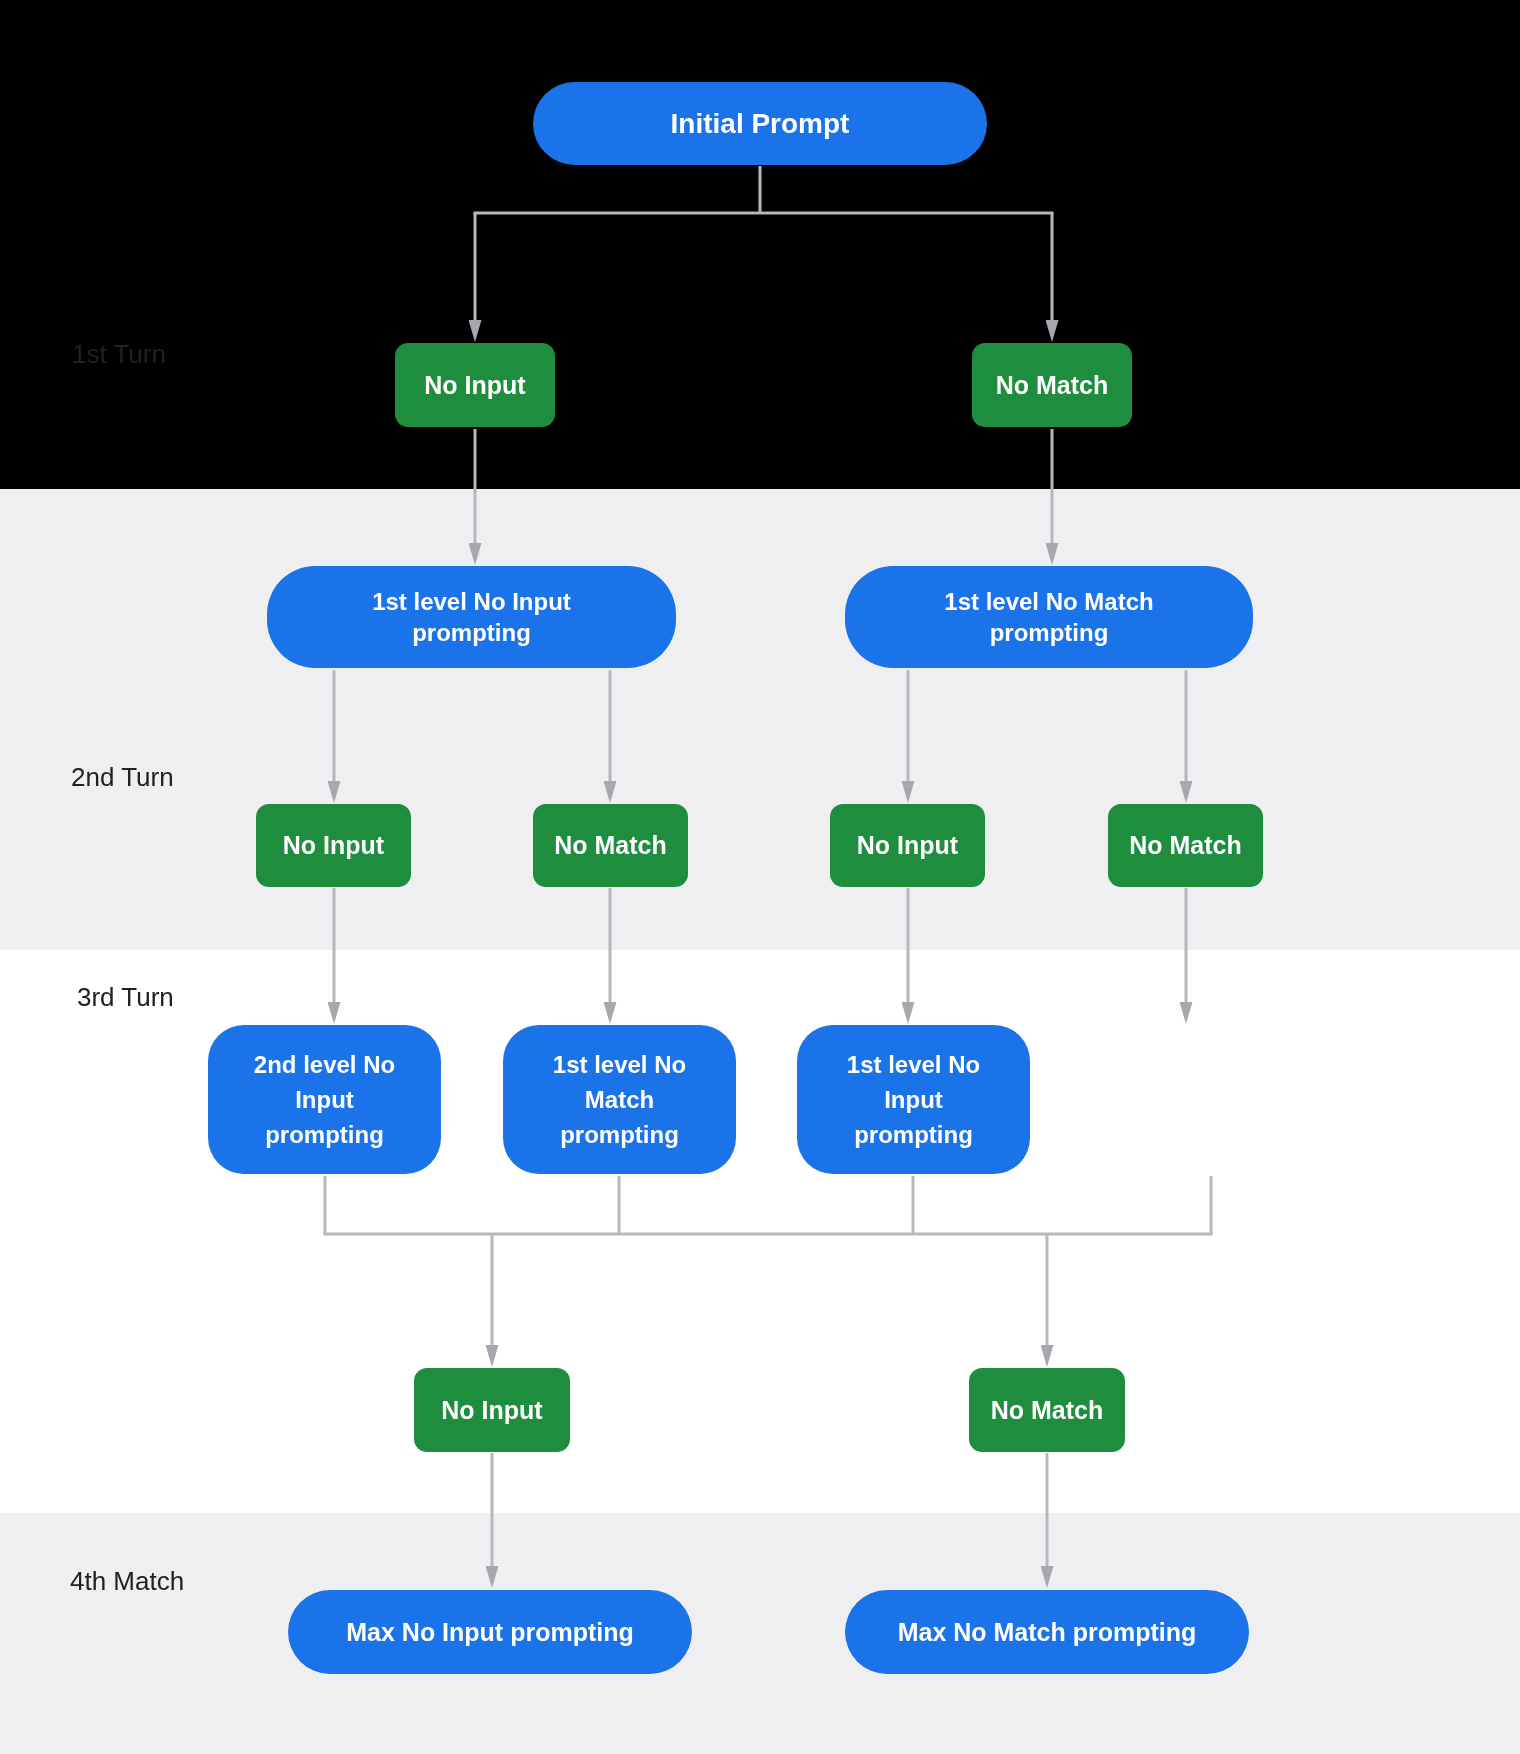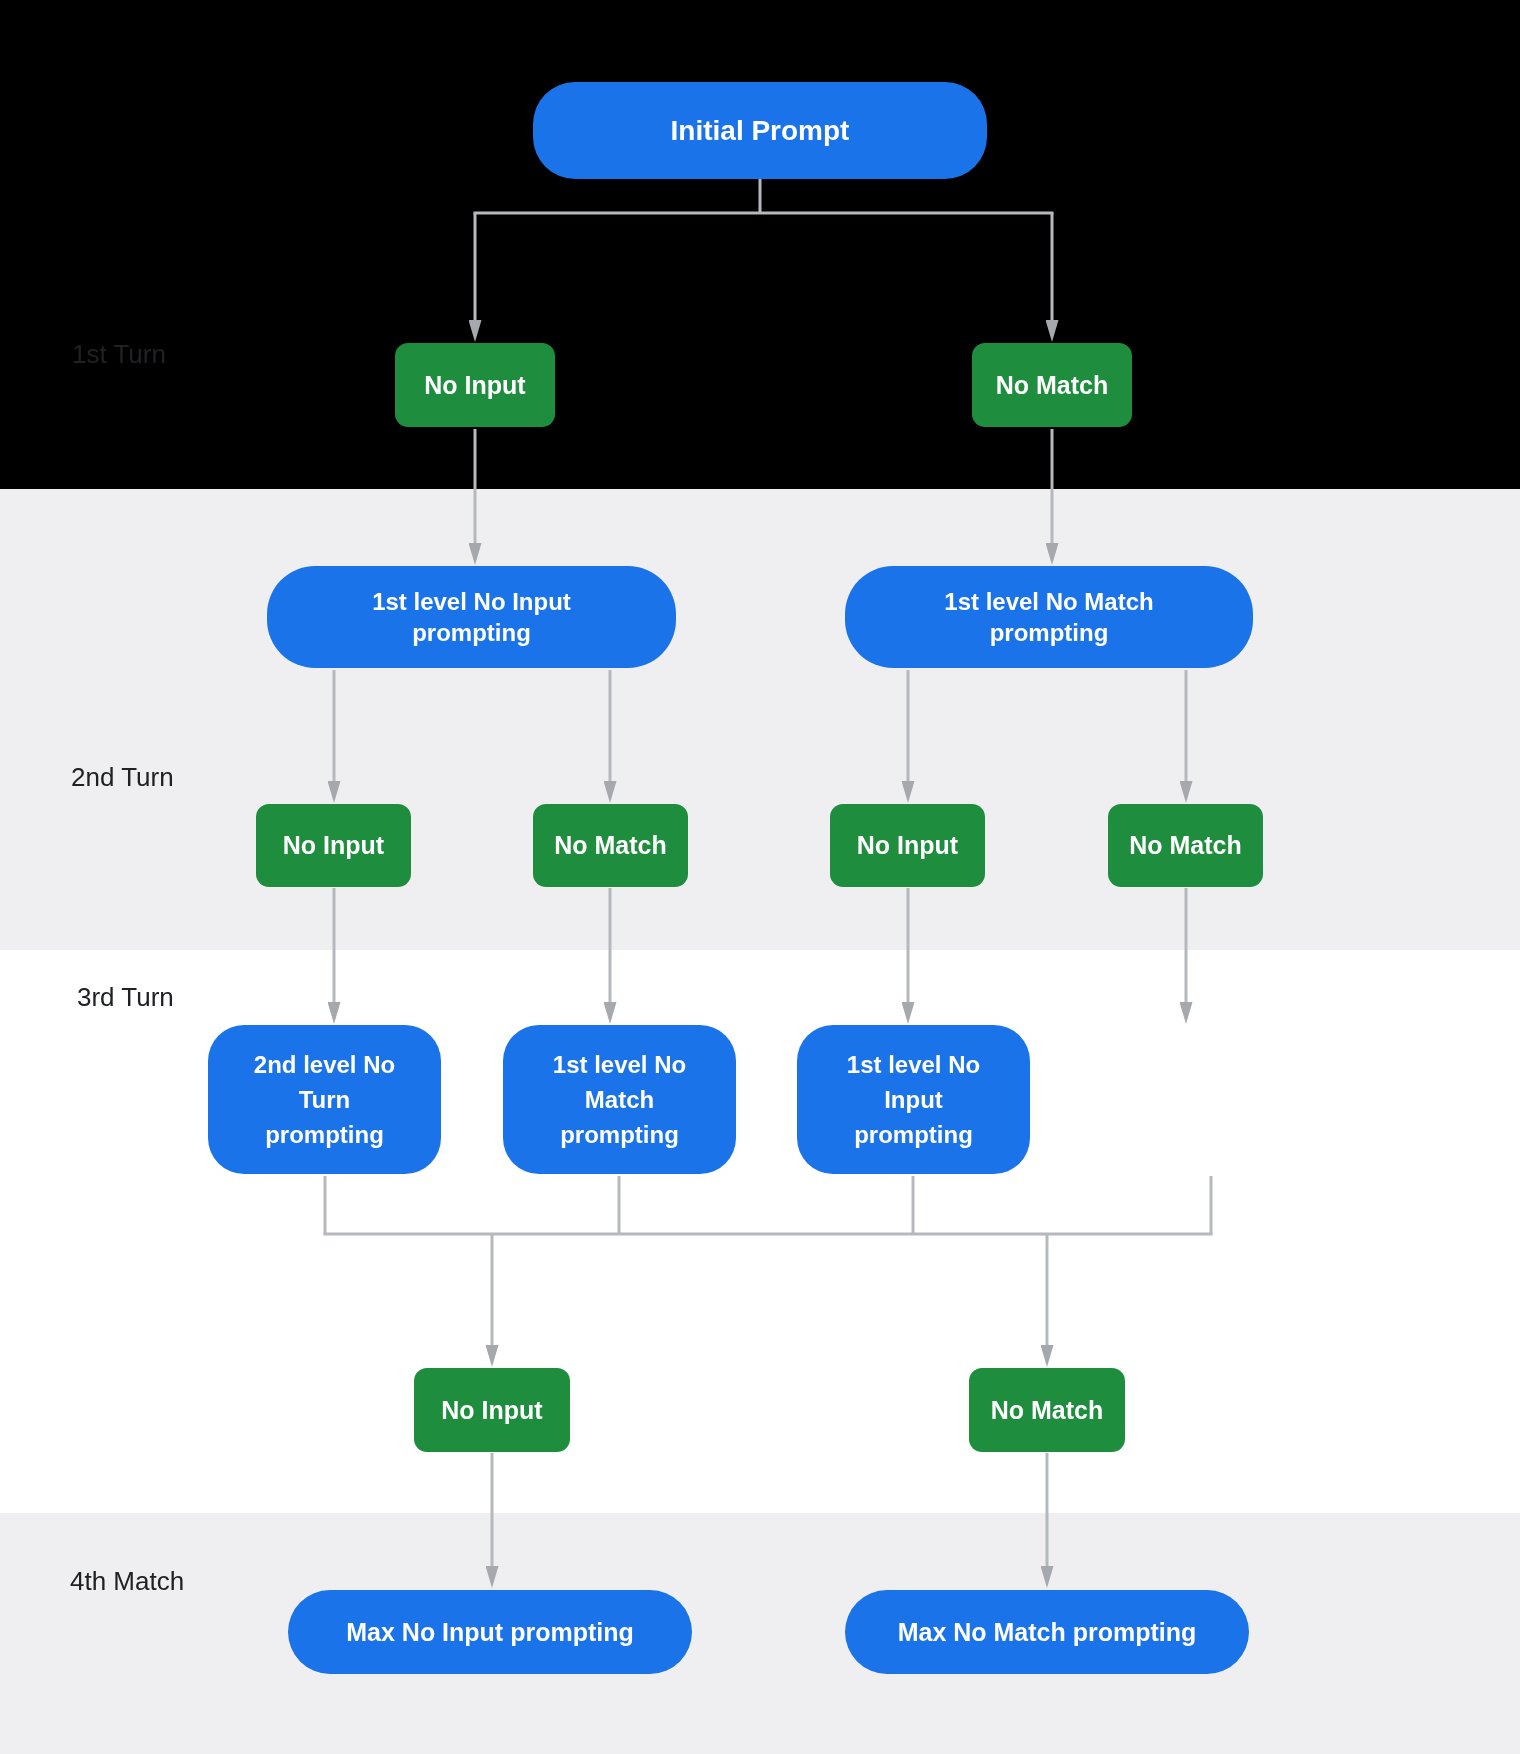--- a/index.html
+++ b/index.html
@@ -108,21 +108,21 @@
     <path class="connector" d="M1047,1234 L1047,1361" marker-end="url(#ah)"></path>
     <path class="connector" d="M492,1453 L492,1582" marker-end="url(#ah)"></path>
     <path class="connector" d="M1047,1453 L1047,1582" marker-end="url(#ah)"></path>
   </svg>
 
   <div class="turn-label" style="left:72px; top:339px;">1st Turn</div>
   <div class="turn-label" style="left:71px; top:762px;">2nd Turn</div>
   <div class="turn-label" style="left:77px; top:982px;">3rd Turn</div>
   <div class="turn-label" style="left:70px; top:1566px;">4th Match</div>
 
-  <div class="node blue pill-initial" style="left:533px; top:82px; width:454px; height:97px;">
+  <div class="node blue pill-initial" style="left:533px; top:82px; width:454px; height:83px;">
     <span class="node-text">Initial Prompt</span>
   </div>
 
   <div class="node green event" style="left:395px; top:343px; width:160px; height:84px;">
     <span class="node-text">No Input</span>
   </div>
   <div class="node green event" style="left:972px; top:343px; width:160px; height:84px;">
     <span class="node-text">No Match</span>
   </div>
 
@@ -140,21 +140,21 @@
     <span class="node-text">No Match</span>
   </div>
   <div class="node green event" style="left:830px; top:804px; width:155px; height:83px;">
     <span class="node-text">No Input</span>
   </div>
   <div class="node green event" style="left:1108px; top:804px; width:155px; height:83px;">
     <span class="node-text">No Match</span>
   </div>
 
   <div class="node blue prompt-tall" style="left:208px; top:1025px; width:233px; height:149px;">
-    <span class="node-text">2nd level No Turn prompting</span>
+    <span class="node-text">2nd level No Input prompting</span>
   </div>
   <div class="node blue prompt-tall" style="left:503px; top:1025px; width:233px; height:149px;">
     <span class="node-text">1st level No Match prompting</span>
   </div>
   <div class="node blue prompt-tall" style="left:797px; top:1025px; width:233px; height:149px;">
     <span class="node-text">1st level No Input prompting</span>
   </div>
 
   <div class="node green event" style="left:414px; top:1368px; width:156px; height:84px;">
     <span class="node-text">No Input</span>

